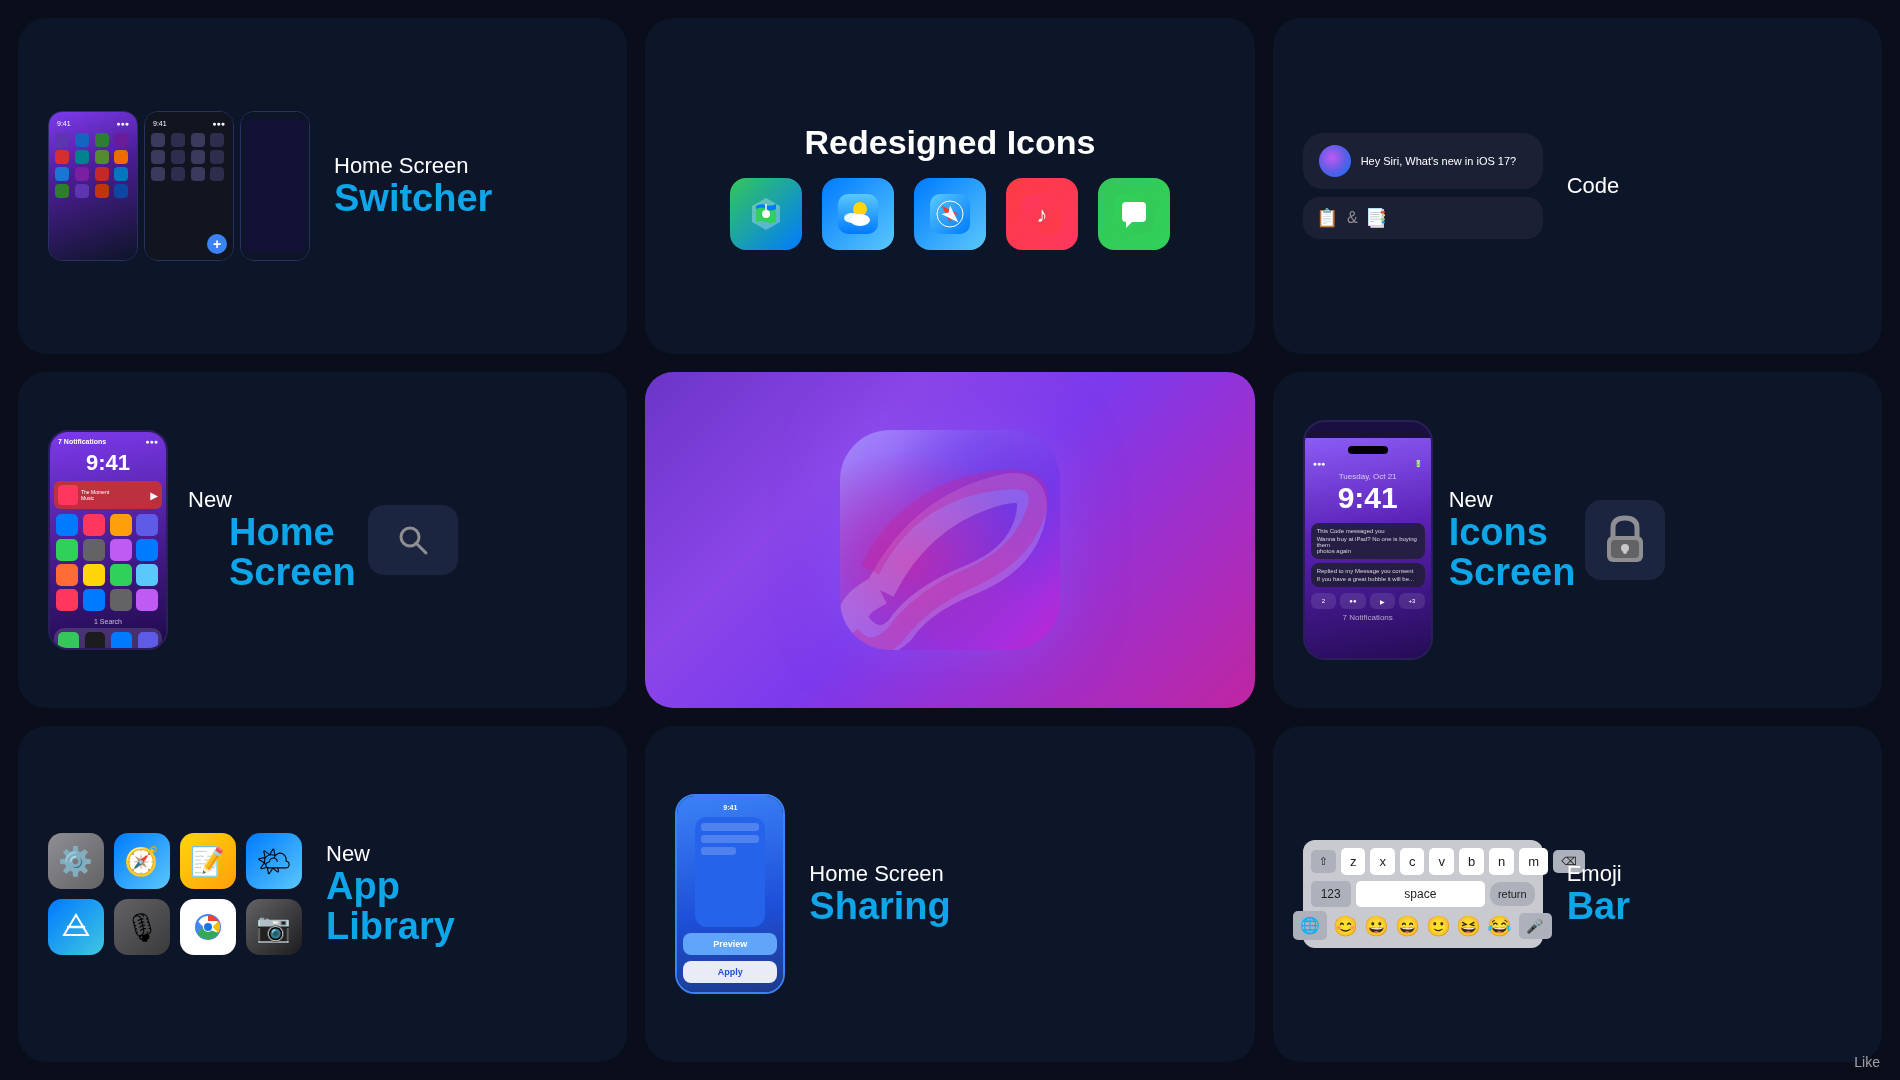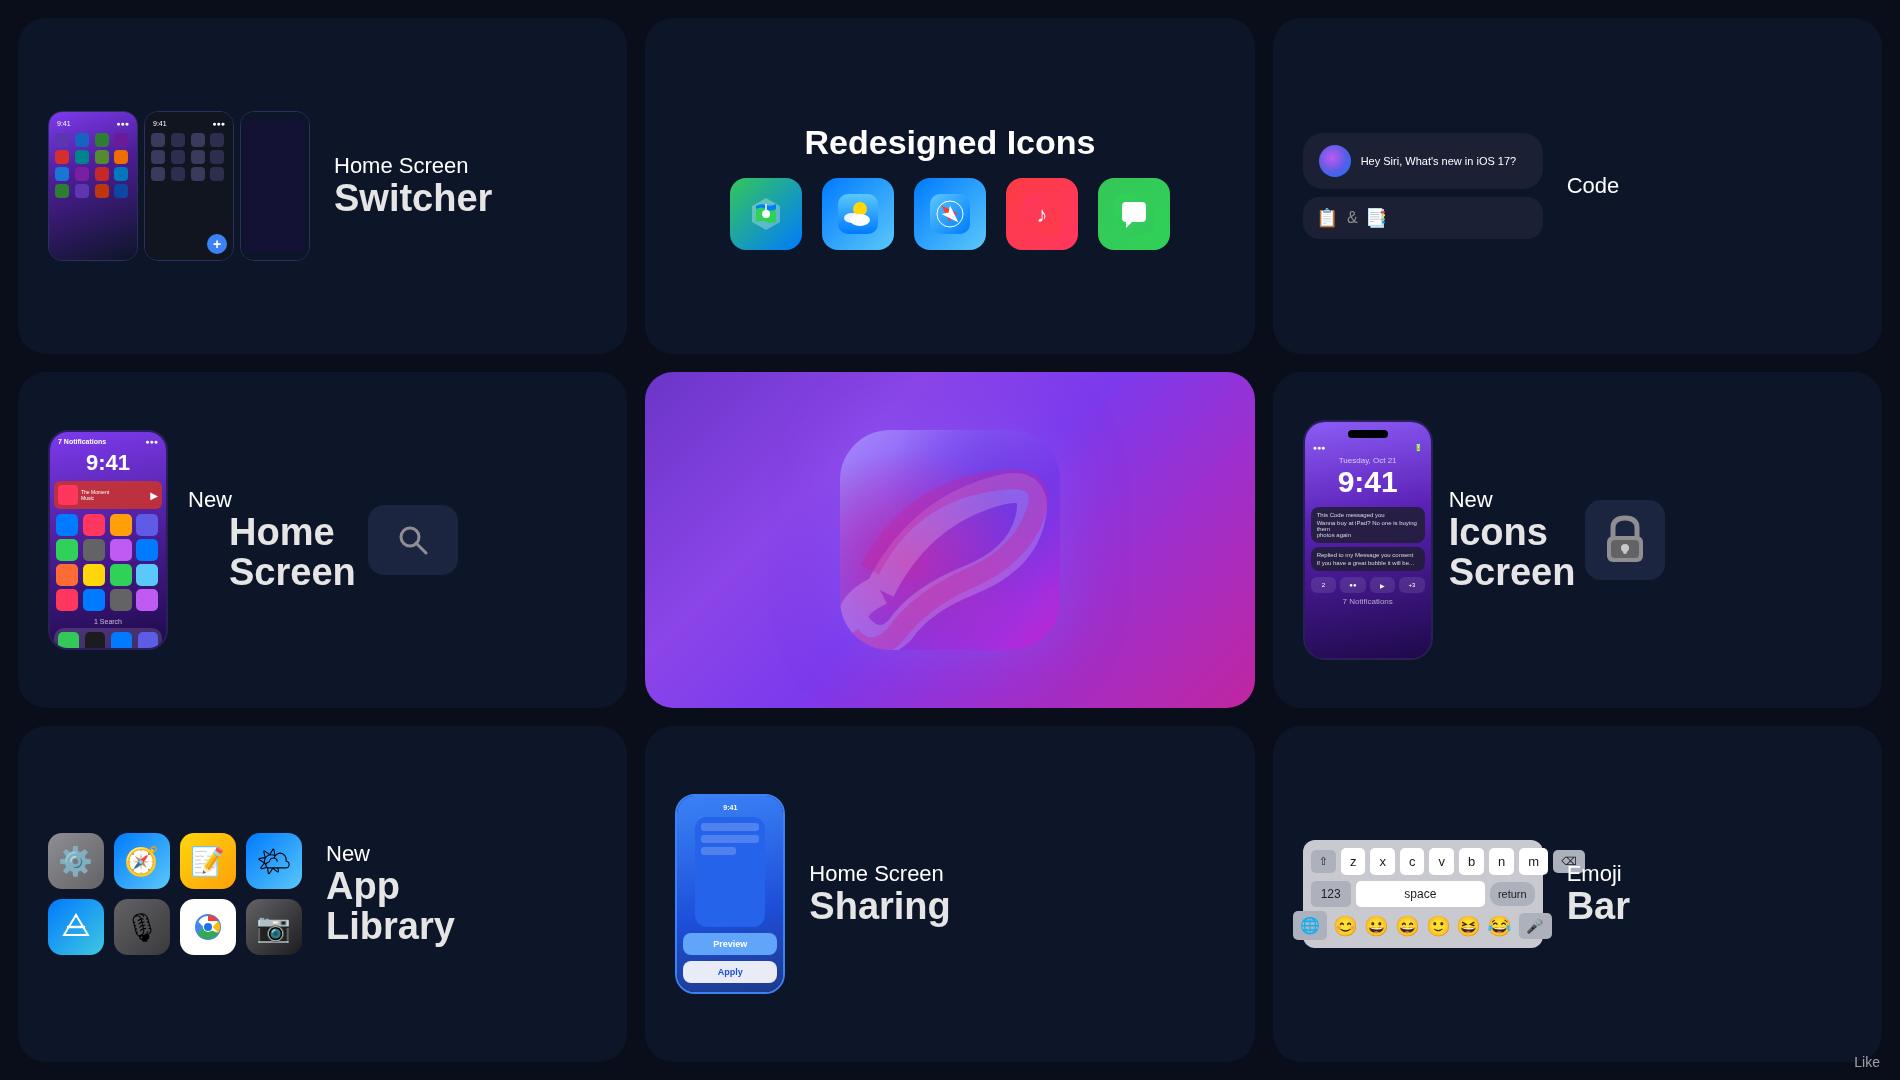--- a/index.html
+++ b/index.html
@@ -85,21 +85,21 @@
 
     
     .card-title-small {
       color: #ffffff;
       font-size: 22px;
       font-weight: 500;
       line-height: 1.2;
     }
 
     .card-title-large {
-      color: #e5e5e5;
+      color: #0ea5e9;
       font-size: 38px;
       font-weight: 700;
       line-height: 1.05;
     }
 
     
     .switcher-phones {
       display: flex;
       gap: 6px;
       margin-right: 24px;
@@ -401,20 +401,21 @@
       position: relative;
     }
 
     .ls-phone-screen {
       width: 100%;
       height: 100%;
       background: linear-gradient(170deg, #8b5cf6 0%, #5b21b6 40%, #1e0a4a 100%);
       display: flex;
       flex-direction: column;
       padding: 8px 6px;
+      margin-top: 16px;
     }
 
     .ls-notch {
       width: 40px;
       height: 8px;
       background: black;
       border-radius: 4px;
       margin: 0 auto 6px;
     }
 

